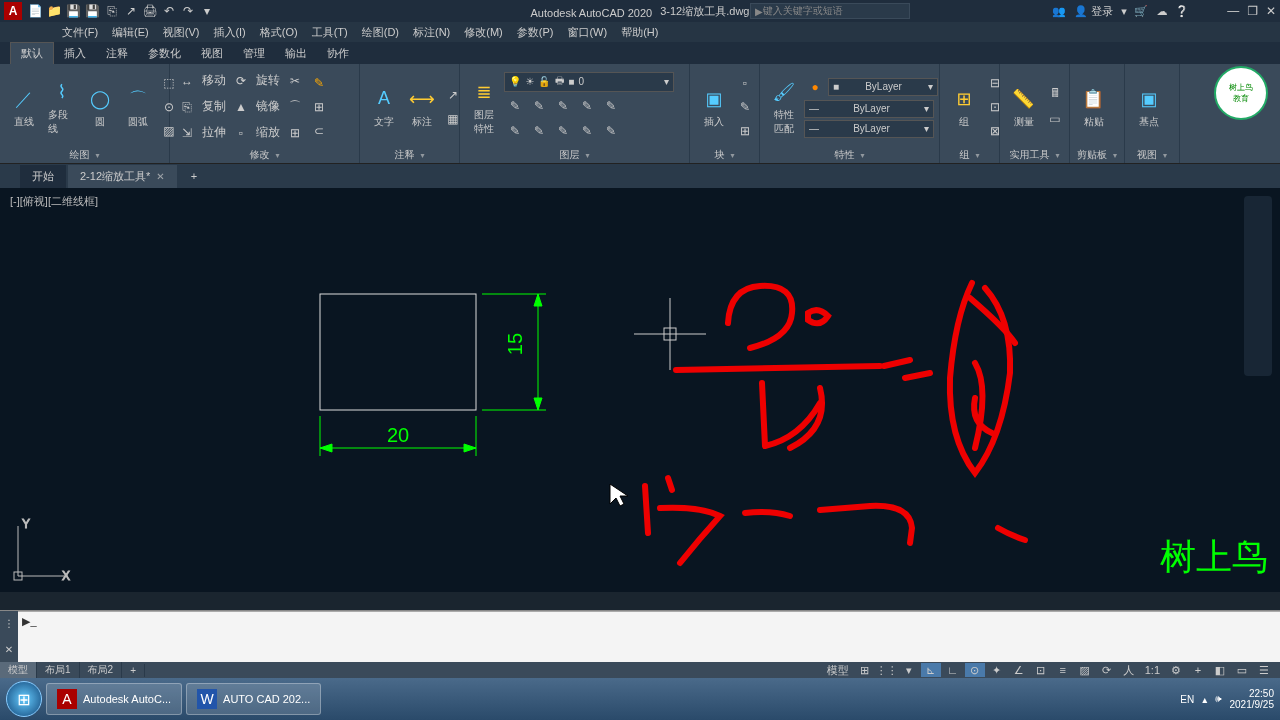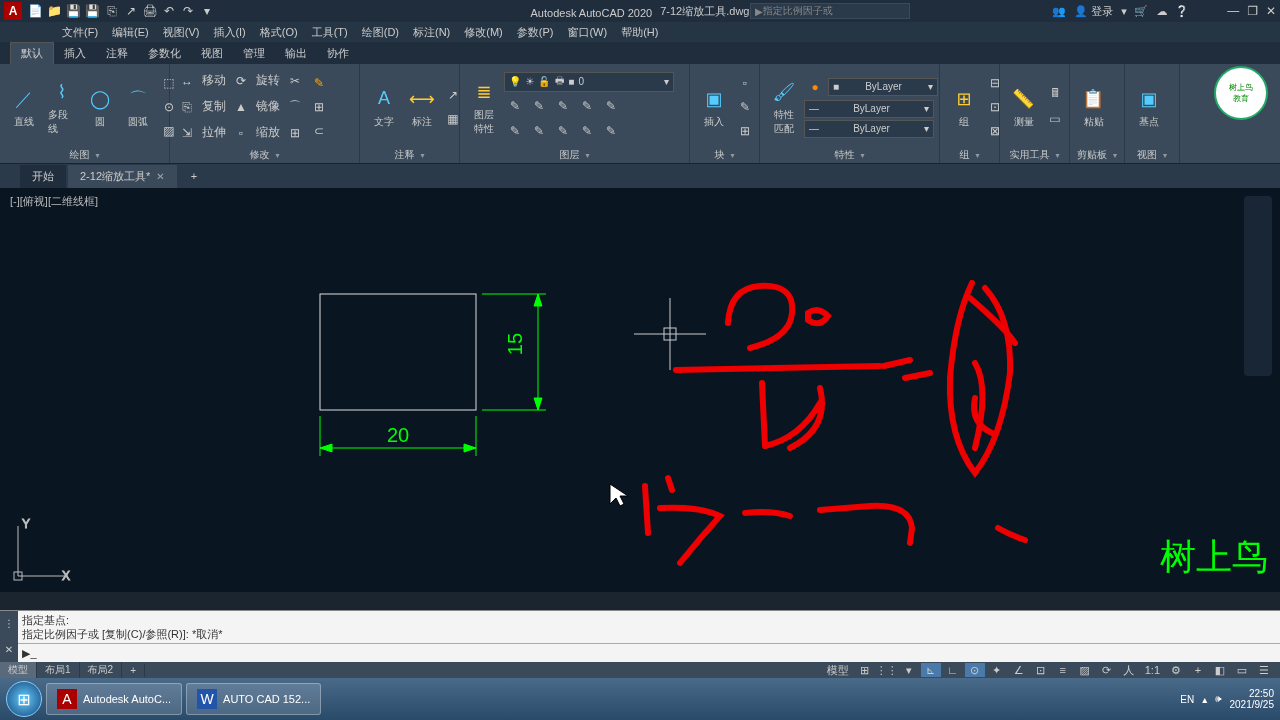--- a/index.html
+++ b/index.html
@@ -88,23 +88,23 @@
     <span class="qat-icon">💾</span>
     <span class="qat-icon">⎘</span>
     <span class="qat-icon">↗</span>
     <span class="qat-icon">🖨</span>
     <span class="qat-icon">↶</span>
     <span class="qat-icon">↷</span>
     <span class="qat-icon">▾</span>
   </div>
   <div class="title-center">
     <span>Autodesk AutoCAD 2020</span>
-    <span>7-12缩放工具.dwg</span>
-  </div>
-  <div class="search-box">▶ <span>指定比例因子或</span></div>
+    <span>3-12缩放工具.dwg</span>
+  </div>
+  <div class="search-box">▶ <span>键入关键字或短语</span></div>
   <div class="title-right">
     <span>👥</span>
     <span>👤 <span>登录</span></span>
     <span>▾</span>
     <span>🛒</span>
     <span>☁</span>
     <span>❔</span>
     <div class="win-controls">
       <span>—</span>
       <span>❐</span>
@@ -422,24 +422,20 @@
     </g>
   </svg>
   <div class="watermark-txt">树上鸟</div>
 </div>
 
 <div class="cmdline-wrap">
   <div class="cmd-handle">
       <span>⋮</span>
       <span>✕</span>
     </div>
-  <div class="cmd-hist">
-    <div>指定基点:</div>
-    <div>指定比例因子或 [复制(C)/参照(R)]: *取消*</div>
-  </div>
   <div class="cmd-input">
     <span>▶_</span>
   </div>
 </div>
 
 <div class="layout-tabs">
   <div class="layout-tab active">模型</div>
   <div class="layout-tab">布局1</div>
   <div class="layout-tab">布局2</div>
   <div class="layout-tab">+</div>
@@ -470,21 +466,21 @@
 <div class="taskbar">
   <div class="start-orb">
       <span style="color:#fff;font-size:16px">⊞</span>
     </div>
   <div class="task-btn">
       <span class="task-icon" style="background:#a00;color:#fff">A</span>
       <span>Autodesk AutoC...</span>
     </div>
   <div class="task-btn">
       <span class="task-icon" style="background:#25a;color:#fff">W</span>
-      <span>AUTO  CAD 152...</span>
+      <span>AUTO  CAD 202...</span>
     </div>
   <div class="tray">
     <span>EN</span>
     <span>▴</span>
     <span>🕪</span>
     <div style="line-height:11px;">
       <div>22:50</div>
       <div>2021/9/25</div>
     </div>
   </div>

